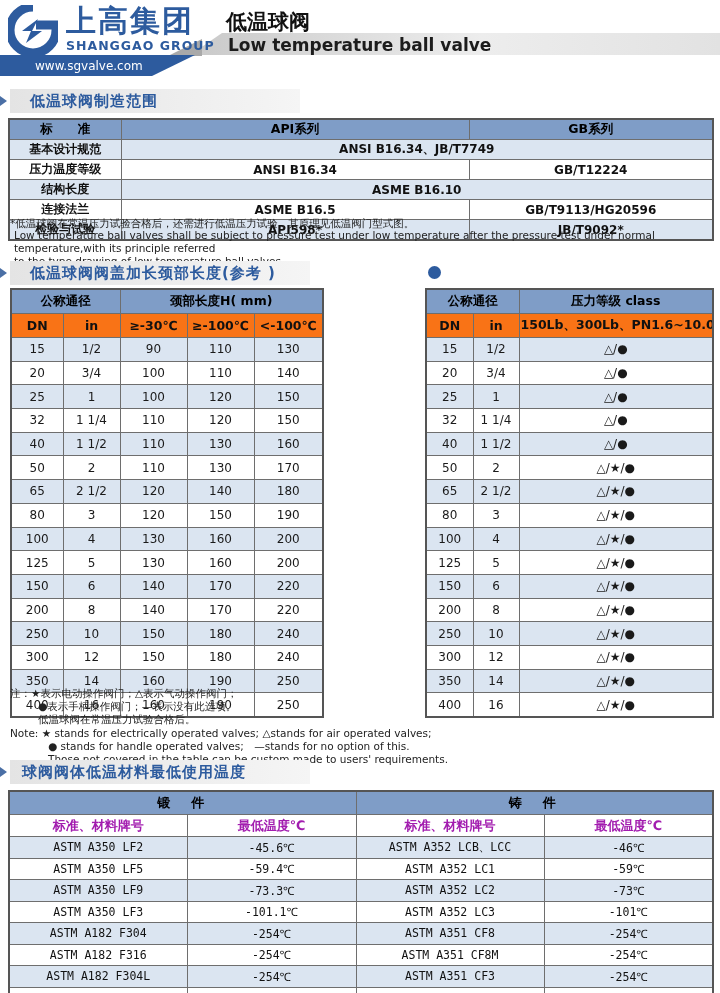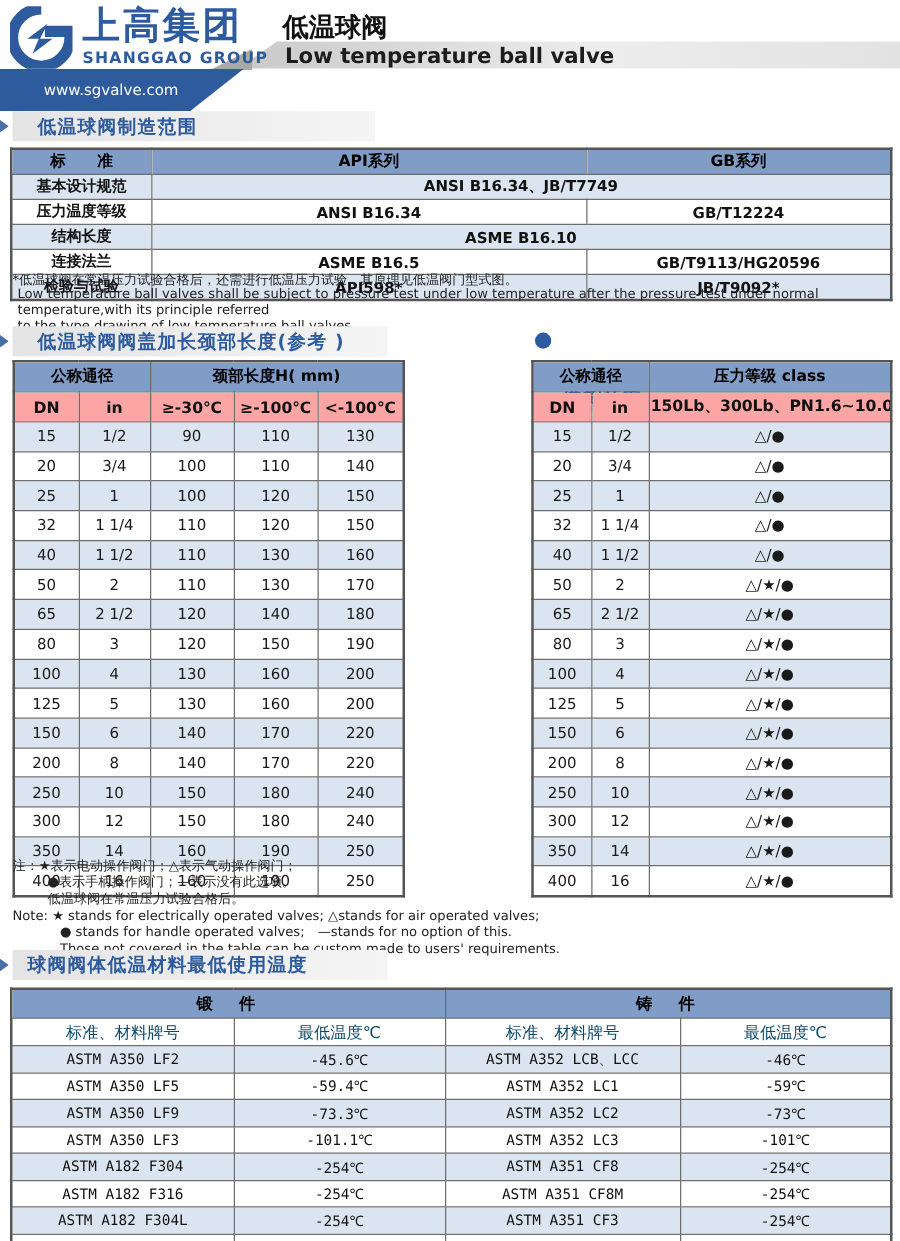--- a/index.html
+++ b/index.html
@@ -4,21 +4,21 @@
 <style>
   html,body{margin:0;padding:0;background:#fff;}
   body{font-family:"DejaVu Sans","Liberation Sans",sans-serif;}
   #page{position:relative;width:720px;height:993px;background:#fff;overflow:hidden;}
 
   
   .logo{position:absolute;left:8px;top:5px;display:flex;align-items:flex-start;}
   .logo-txt{margin-left:8px;}
   .logo-cn{font-size:30px;font-weight:bold;color:#2d5b9e;letter-spacing:2px;line-height:1.05;}
   .logo-en{font-size:12.5px;font-weight:bold;color:#2d5b9e;letter-spacing:1px;margin-top:1px;}
-  .web-band{position:absolute;left:0;top:55px;width:200px;height:34px;background:#2d5b9e;
+  .web-band{position:absolute;left:0;top:55px;width:200px;height:21px;background:#2d5b9e;
     clip-path:polygon(0 0,195px 0,152px 100%,0 100%);display:flex;align-items:center;}
   .web-band span{color:#fff;font-size:12px;margin-left:35px;}
   .gray-band{position:absolute;left:190px;right:0;top:33px;height:22px;
     background:linear-gradient(to right,#c9c9c9,#ededed 55%,#e2e2e2);
     clip-path:polygon(32px 0,100% 0,100% 100%,0 100%);}
   .gray-tri{position:absolute;left:168px;top:39px;width:34px;height:17px;background:#a9a9a9;
     clip-path:polygon(100% 0,100% 100%,0 100%);}
   .title-cn{position:absolute;left:226px;top:8px;font-size:21px;font-weight:bold;color:#111;}
   .title-en{position:absolute;left:228px;top:35px;font-size:17px;font-weight:bold;color:#1c1c1c;}
 
@@ -44,35 +44,35 @@
   .t1 .r-a td{background:#dbe5f1;}
   .t1 .r-b td{background:#fff;}
   .fn{position:absolute;color:#222;}
   .fn-cn{left:10px;top:217px;font-size:10.5px;}
   .fn-en{left:14px;top:229px;font-size:10.5px;line-height:1.25;}
 
   
   .t2{position:absolute;left:10px;top:288px;width:312px;font-size:12px;}
   .t3{position:absolute;left:425px;top:288px;width:287px;font-size:12px;}
   .t2 thead th,.t3 thead th{height:21px;font-size:12.5px;}
-  .t2 thead tr.sub th,.t3 thead tr.sub th{background:#fca5a5;color:#111;font-weight:bold;}
+  .t2 thead tr.sub th,.t3 thead tr.sub th{background:#f97316;color:#111;font-weight:bold;}
   .t2 tbody td,.t3 tbody td{height:20.7px;color:#1a1a1a;}
 
   .bullet{position:absolute;left:428px;top:266px;width:13px;height:13px;border-radius:50%;background:#2d5b9e;}
 
   
   .notes{position:absolute;left:10px;top:687px;font-size:10.5px;color:#222;line-height:1.22;}
   .notes .ind{margin-left:28px;}
   .notes .en{margin-top:2px;}
   .notes .en .ind{margin-left:38px;}
 
   
   .t4{position:absolute;left:8px;top:790px;width:704px;font-size:11.5px;}
   .t4 thead th{height:20px;font-size:13px;letter-spacing:4px;}
-  .t4 thead tr.sub th{background:#fff;color:#0c4a6e;font-weight:normal;letter-spacing:0;height:19px;}
+  .t4 thead tr.sub th{background:#fff;color:#a21caf;font-weight:bold;letter-spacing:0;height:19px;}
   .t4 tbody td{height:18.5px;font-family:"DejaVu Sans Mono","Liberation Mono",monospace;color:#111;}
 
   
   .logo-g{width:50px;height:50px;}
 </style>
 </head>
 <body>
 
 <div id="page">
 

